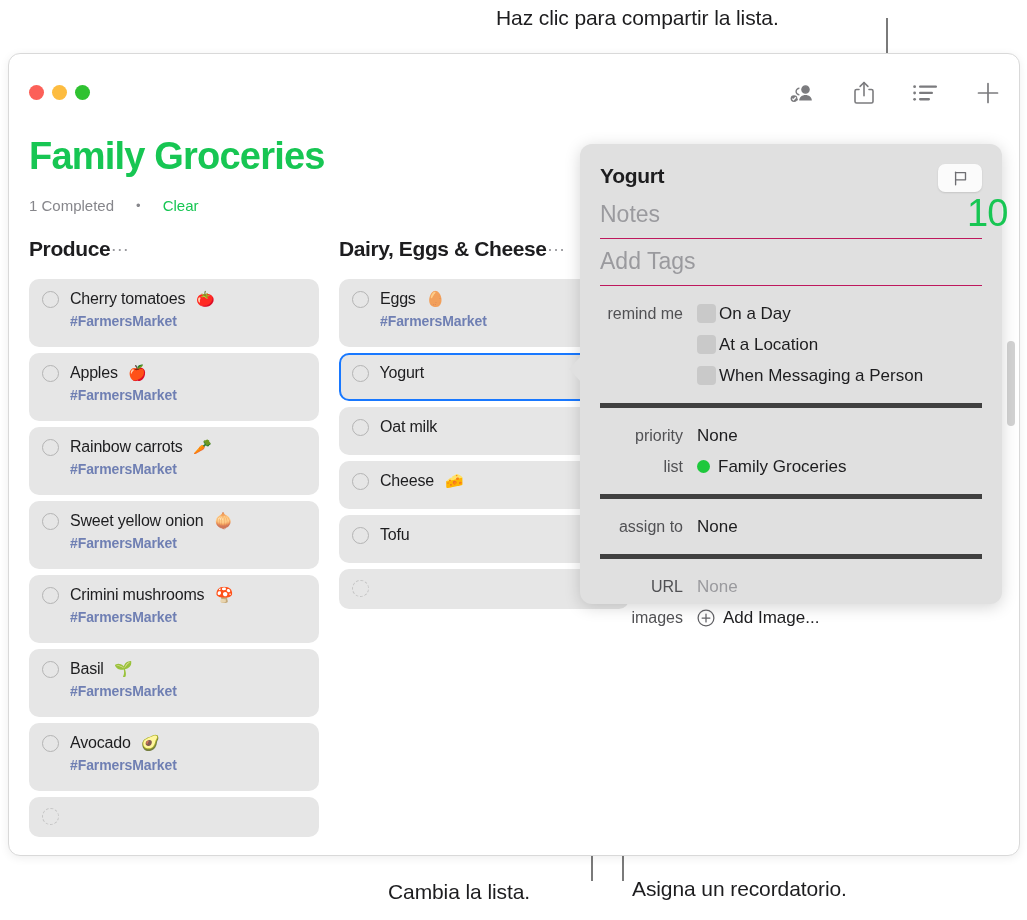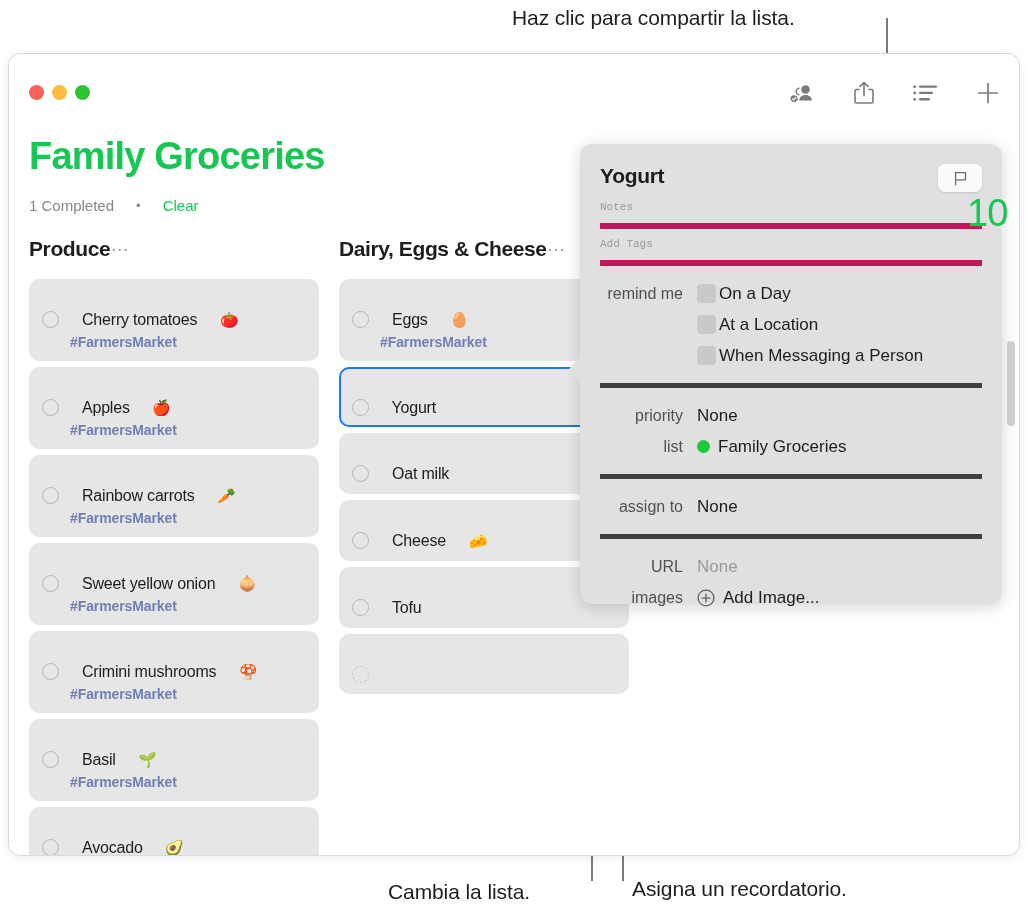--- a/index.html
+++ b/index.html
@@ -87,21 +87,21 @@
   .items { margin-top: 10px; display: flex; flex-direction: column; gap: 6px; }
   .item {
     position: relative;
     background: #e6e6e6;
     border-radius: 10px;
     padding: 11px 12px 11px 13px;
     min-height: 48px;
     cursor: pointer;
   }
   .item.has-tag { min-height: 68px; }
-  .item-row { display: flex; align-items: flex-start; gap: 23px; margin-top: 21px; }
+  .item-row { display: flex; align-items: flex-end; gap: 11px; }
   .circle {
     width: 17px; height: 17px; border-radius: 50%;
     border: 1.5px solid #b4b4b4; flex: none;
   }
   .circle.dashed { border-style: dashed; border-color: #c4c4c4; }
   .item-label { font-size: 16px; color: #1d1d1f; letter-spacing: -0.2px; }
   .emoji { font-size: 15px; }
   .tag {
     margin-top: 5px; margin-left: 28px;
     font-size: 14px; font-weight: bold; color: #6f7fb3;
@@ -150,24 +150,23 @@
     padding: 20px 20px 0 20px;
   }
   .pop-title { font-size: 21px; font-weight: bold; color: #1d1d1f; letter-spacing: -0.3px; }
   .flag-btn {
     width: 44px; height: 28px; background: #fbfbfb; border-radius: 7px;
     display: flex; align-items: center; justify-content: center;
     color: #6e6e72; box-shadow: 0 1px 2px rgba(0,0,0,0.12); cursor: pointer;
   }
   .pop-field {
     margin: 0 20px; padding: 9px 0 10px 0;
-    font-size: 11px; color: #9a9a9e;
-    border-bottom: 6px solid #be185d;
+    font-size: 23px; color: #9a9a9e;
+    border-bottom: 1px solid #be185d;
     cursor: text;
-    font-family: Liberation Mono, monospace;
   }
   .pop-section { margin: 0 20px; padding: 12px 0 12px 0; border-bottom: 5px solid #404040; }
   .pop-section.nb { border-bottom: none; }
   .prow { display: flex; align-items: center; min-height: 31px; }
   .plabel {
     width: 97px; text-align: right; padding-right: 14px;
     font-size: 16px; color: #515154; flex: none;
   }
   .pvalue { font-size: 17px; color: #1d1d1f; display: flex; align-items: center; gap: 8px; }
   .pvalue.muted { color: #9a9a9e; }
@@ -184,21 +183,21 @@
     position: absolute; left: 958px; top: 138px;
     font-size: 38px; font-weight: normal; color: #17c653;
     letter-spacing: -0.8px; z-index: 1;
   }
 </style>
 </head>
 <body>
 
 <div id="root">
 
-  <div class="callout-text" style="left:512px; top:6px;">Haz clic para compartir la lista.</div>
+  <div class="callout-text" style="left:496px; top:6px;">Haz clic para compartir la lista.</div>
   <div class="callout-line" style="left:886px; top:18px; width:2px; height:58px;"></div>
 
   <div class="callout-text" style="left:388px; top:880px;">Cambia la lista.</div>
   <div class="callout-text" style="left:632px; top:877px;">Asigna un recordatorio.</div>
   <div class="callout-line" style="left:591px; top:451px; width:2px; height:430px;"></div>
   <div class="callout-line" style="left:622px; top:500px; width:2px; height:381px;"></div>
   <div class="callout-line" style="left:591px; top:451px; width:86px; height:2px;"></div>
   <div class="callout-line" style="left:622px; top:499px; width:18px; height:2px;"></div>
 
   <div class="window">

